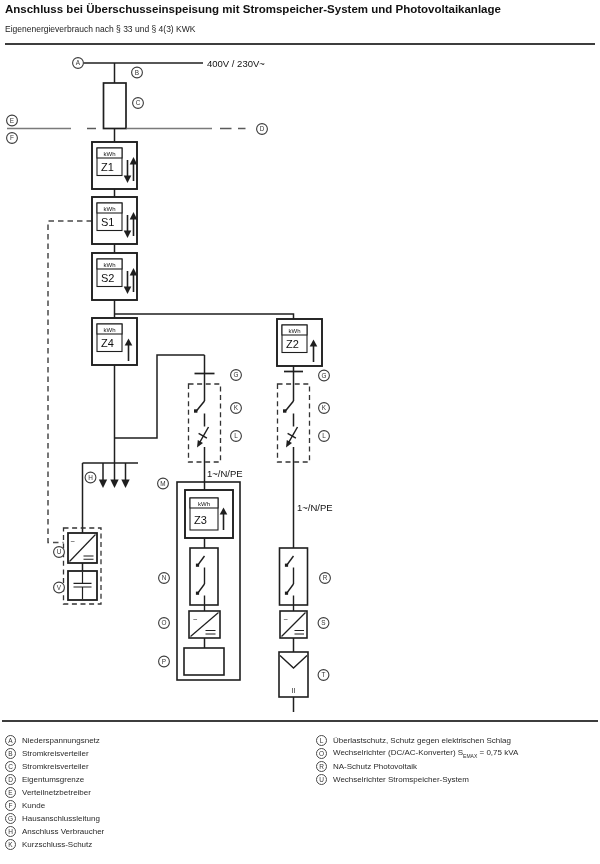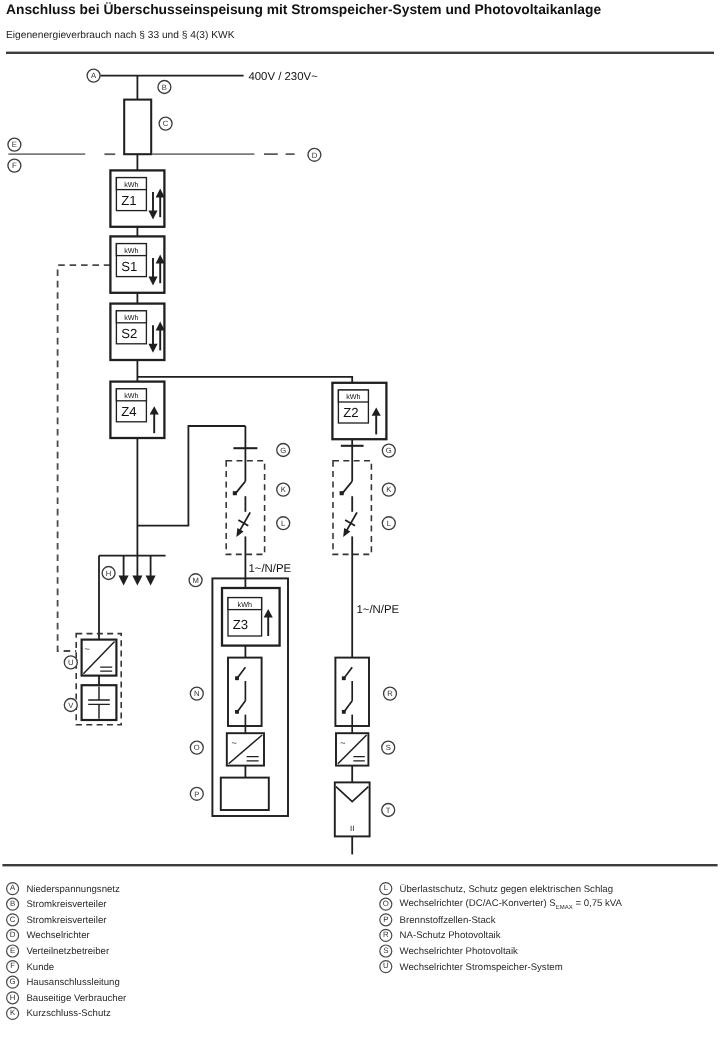--- a/index.html
+++ b/index.html
@@ -343,63 +343,55 @@
     <div class="lrow">
         <span class="lcirc">B</span>
         <span class="ltext">Stromkreisverteiler</span>
       </div>
     <div class="lrow">
         <span class="lcirc">C</span>
         <span class="ltext">Stromkreisverteiler</span>
       </div>
     <div class="lrow">
         <span class="lcirc">D</span>
-        <span class="ltext">Wechselrichter</span>
+        <span class="ltext">Eigentumsgrenze</span>
       </div>
     <div class="lrow">
         <span class="lcirc">E</span>
         <span class="ltext">Verteilnetzbetreiber</span>
       </div>
     <div class="lrow">
         <span class="lcirc">F</span>
         <span class="ltext">Kunde</span>
       </div>
     <div class="lrow">
         <span class="lcirc">G</span>
         <span class="ltext">Hausanschlussleitung</span>
       </div>
     <div class="lrow">
         <span class="lcirc">H</span>
-        <span class="ltext">Bauseitige Verbraucher</span>
+        <span class="ltext">Anschluss Verbraucher</span>
       </div>
     <div class="lrow">
         <span class="lcirc">K</span>
         <span class="ltext">Kurzschluss-Schutz</span>
       </div>
   </div>
 
   <div class="legend-col legend-right">
     <div class="lrow">
         <span class="lcirc">L</span>
         <span class="ltext">Überlastschutz, Schutz gegen elektrischen Schlag</span>
       </div>
     <div class="lrow">
         <span class="lcirc">O</span>
         <span class="ltext"><span>Wechselrichter (DC/AC-Konverter) S</span><sub>EMAX</sub><span> = 0,75 kVA</span></span>
       </div>
     <div class="lrow">
-        <span class="lcirc">P</span>
-        <span class="ltext">Brennstoffzellen-Stack</span>
-      </div>
-    <div class="lrow">
         <span class="lcirc">R</span>
         <span class="ltext">NA-Schutz Photovoltaik</span>
       </div>
     <div class="lrow">
-        <span class="lcirc">S</span>
-        <span class="ltext">Wechselrichter Photovoltaik</span>
-      </div>
-    <div class="lrow">
         <span class="lcirc">U</span>
         <span class="ltext">Wechselrichter Stromspeicher-System</span>
       </div>
   </div>
 </div>
 
 </body></html>

